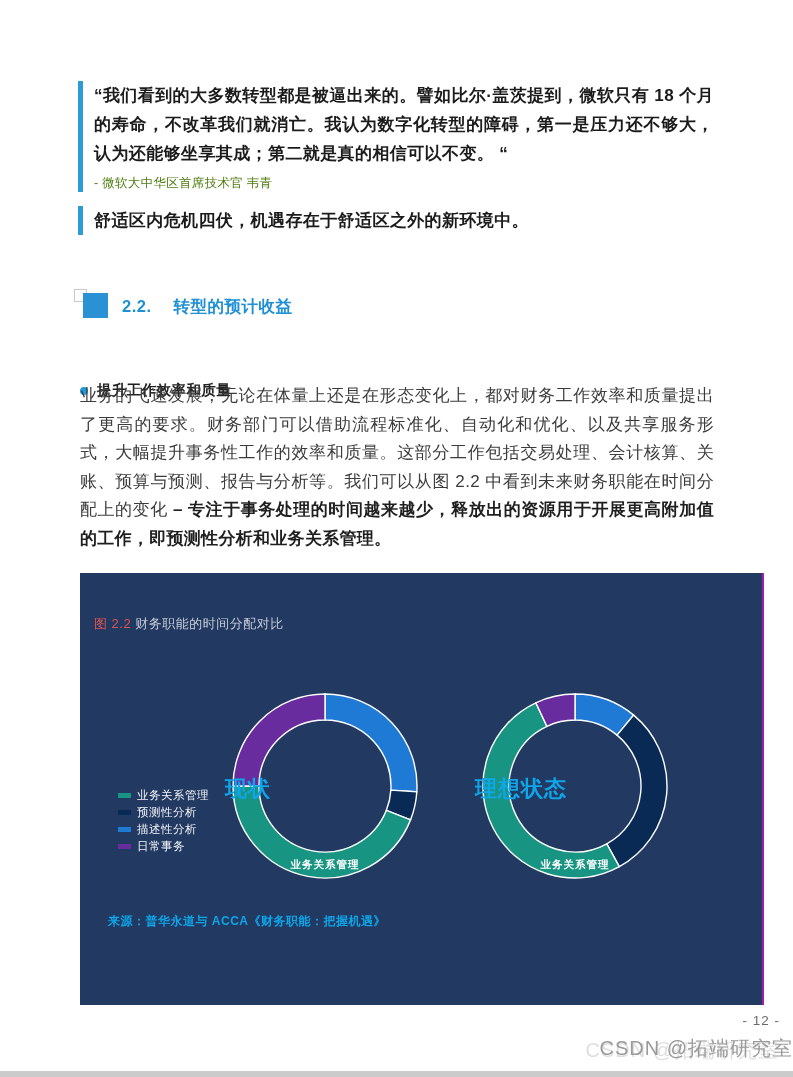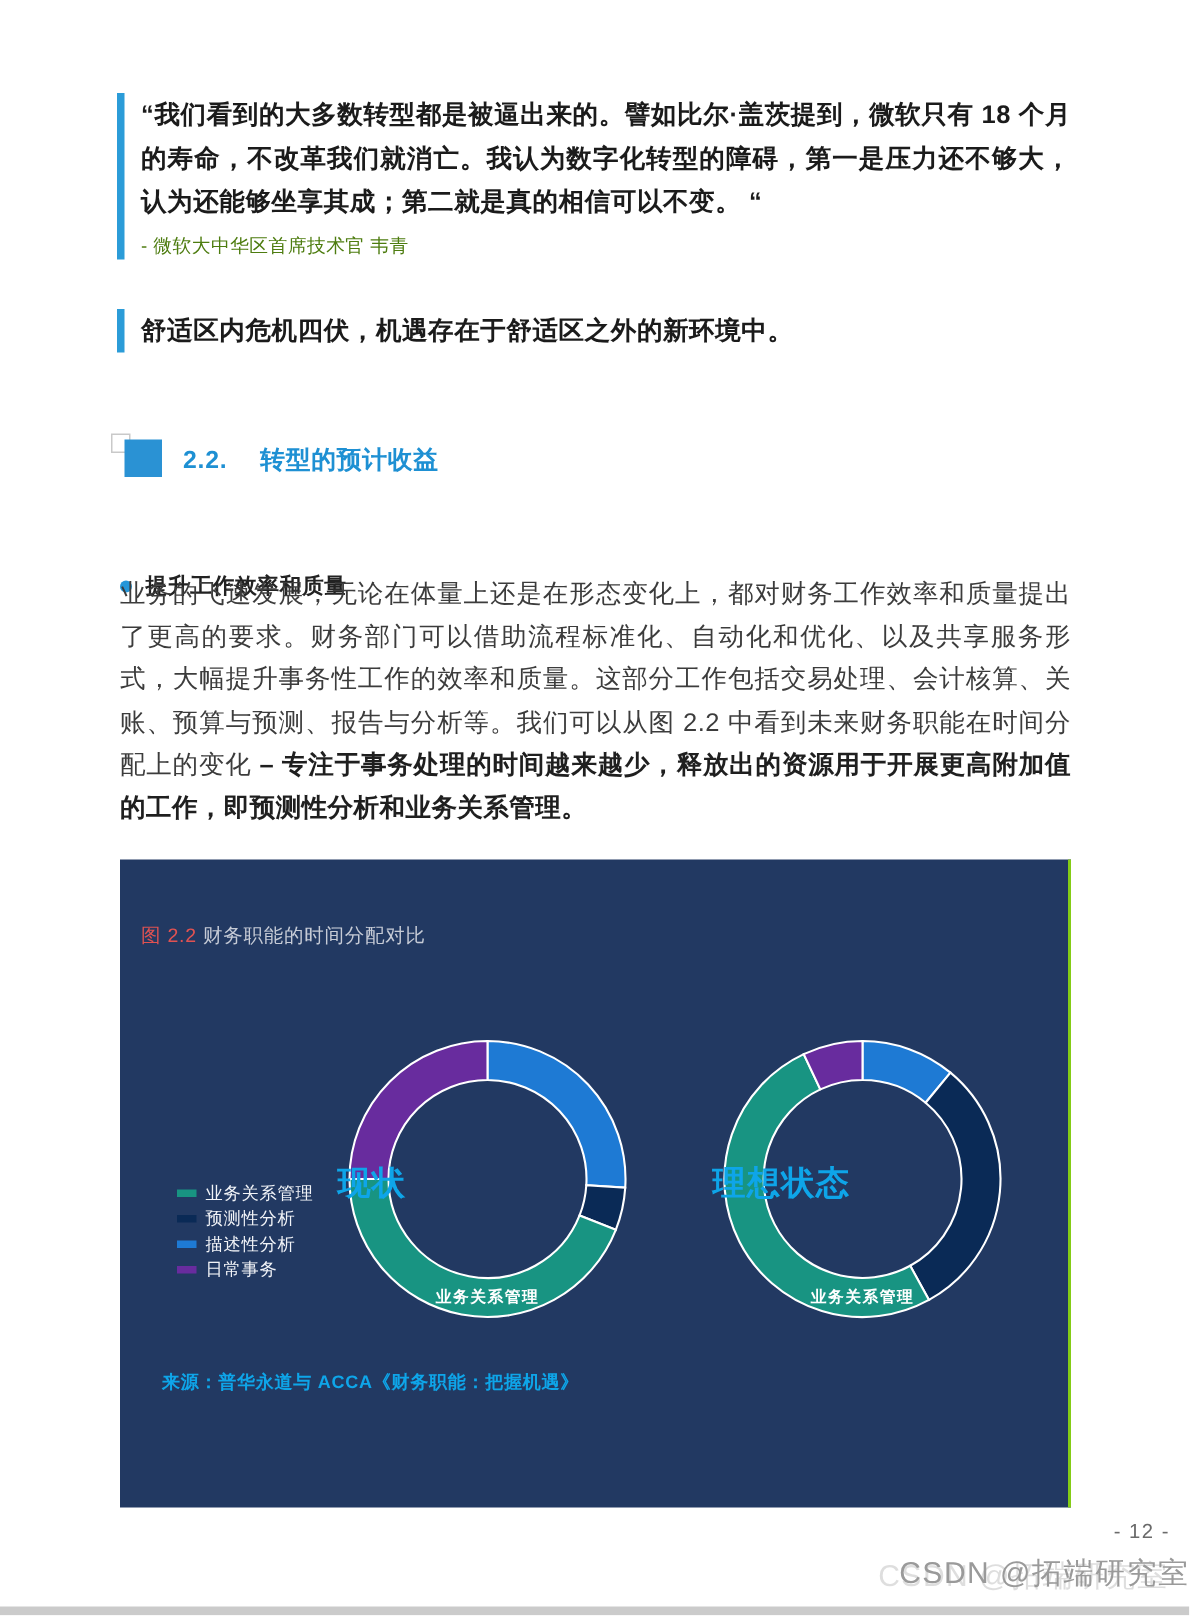--- a/index.html
+++ b/index.html
@@ -20,21 +20,21 @@
   .heading-text { position:absolute; left:48px; top:9px; white-space:nowrap; color:#1e90d3; font-weight:bold; font-size:16.5px; letter-spacing:0.5px; }
   .heading-num { margin-right:22px; }
   
   .bullet-row { position:absolute; left:80px; top:353px; display:flex; align-items:center;margin-top:28px; }
   .bullet-dot { width:8px; height:8px; border-radius:50%; background:#2596d8; margin-right:9px; }
   .bullet-label { font-weight:bold; font-size:14.5px; color:#222222; letter-spacing:0.4px; }
   
   .body-paragraph { position:absolute; left:80px; top:382px; width:634px; font-size:17px; line-height:28.6px; color:#3c3c3c; text-align:justify; letter-spacing:0.3px; }
   .body-paragraph .em { font-weight:bold; color:#1f1f1f; }
   
-  .chart-panel { position:absolute; left:80px; top:573px; width:634px; height:432px; background:#223962; border-right:2px solid #84cc16;text-decoration:underline; }
+  .chart-panel { position:absolute; left:80px; top:573px; width:684px; height:432px; background:#223962; border-right:2px solid #a21caf;text-decoration:underline; }
   .fig-title { position:absolute; left:14px; top:42px; font-size:13px; letter-spacing:0.5px; }
   .fig-label { color:#e05252; }
   .fig-name { color:#c6cbd6; }
   .legend { position:absolute; left:38px; top:214px; }
   .legend-item { display:flex; align-items:center; height:17px; }
   .legend-chip { width:13px; height:5px; margin-right:6px; flex:none; }
   .legend-label { color:#f2f4f8; font-size:11.5px; letter-spacing:0.5px; }
   .donut { position:absolute; width:200px; height:200px; top:113px; }
   .donut-0 { left:145px; }
   .donut-1 { left:395px; }
@@ -46,21 +46,21 @@
   .page-number { position:absolute; left:0; top:1013px; width:780px; text-align:right; color:#6a6a6a; font-size:13.5px; letter-spacing:1px; }
   .watermark { position:absolute; right:0; top:1035px; color:#9a9a9a; font-size:20px; letter-spacing:1px; white-space:nowrap;
     text-shadow:-14px 2px 0 rgba(160,160,160,0.35); }
   .bottom-strip { position:absolute; left:0; bottom:0; width:100%; height:6px; background:#cbcbcb; }
 </style>
 </head>
 <body>
 
 <div class="page">
 
-  <div class="quote-block" style="top:62px;">
+  <div class="quote-block" style="top:81px;">
     <div class="quote-text">“我们看到的大多数转型都是被逼出来的。譬如比尔·盖茨提到，微软只有 18 个月的寿命，不改革我们就消亡。我认为数字化转型的障碍，第一是压力还不够大，认为还能够坐享其成；第二就是真的相信可以不变。 “</div>
     <div class="quote-attr">- 微软大中华区首席技术官 韦青</div>
   </div>
 
   <div class="quote-block" style="top:206px;">
     <div class="quote-text">舒适区内危机四伏，机遇存在于舒适区之外的新环境中。</div>
   </div>
 
   <div class="section-heading">
     <span class="sq-outline"></span>

